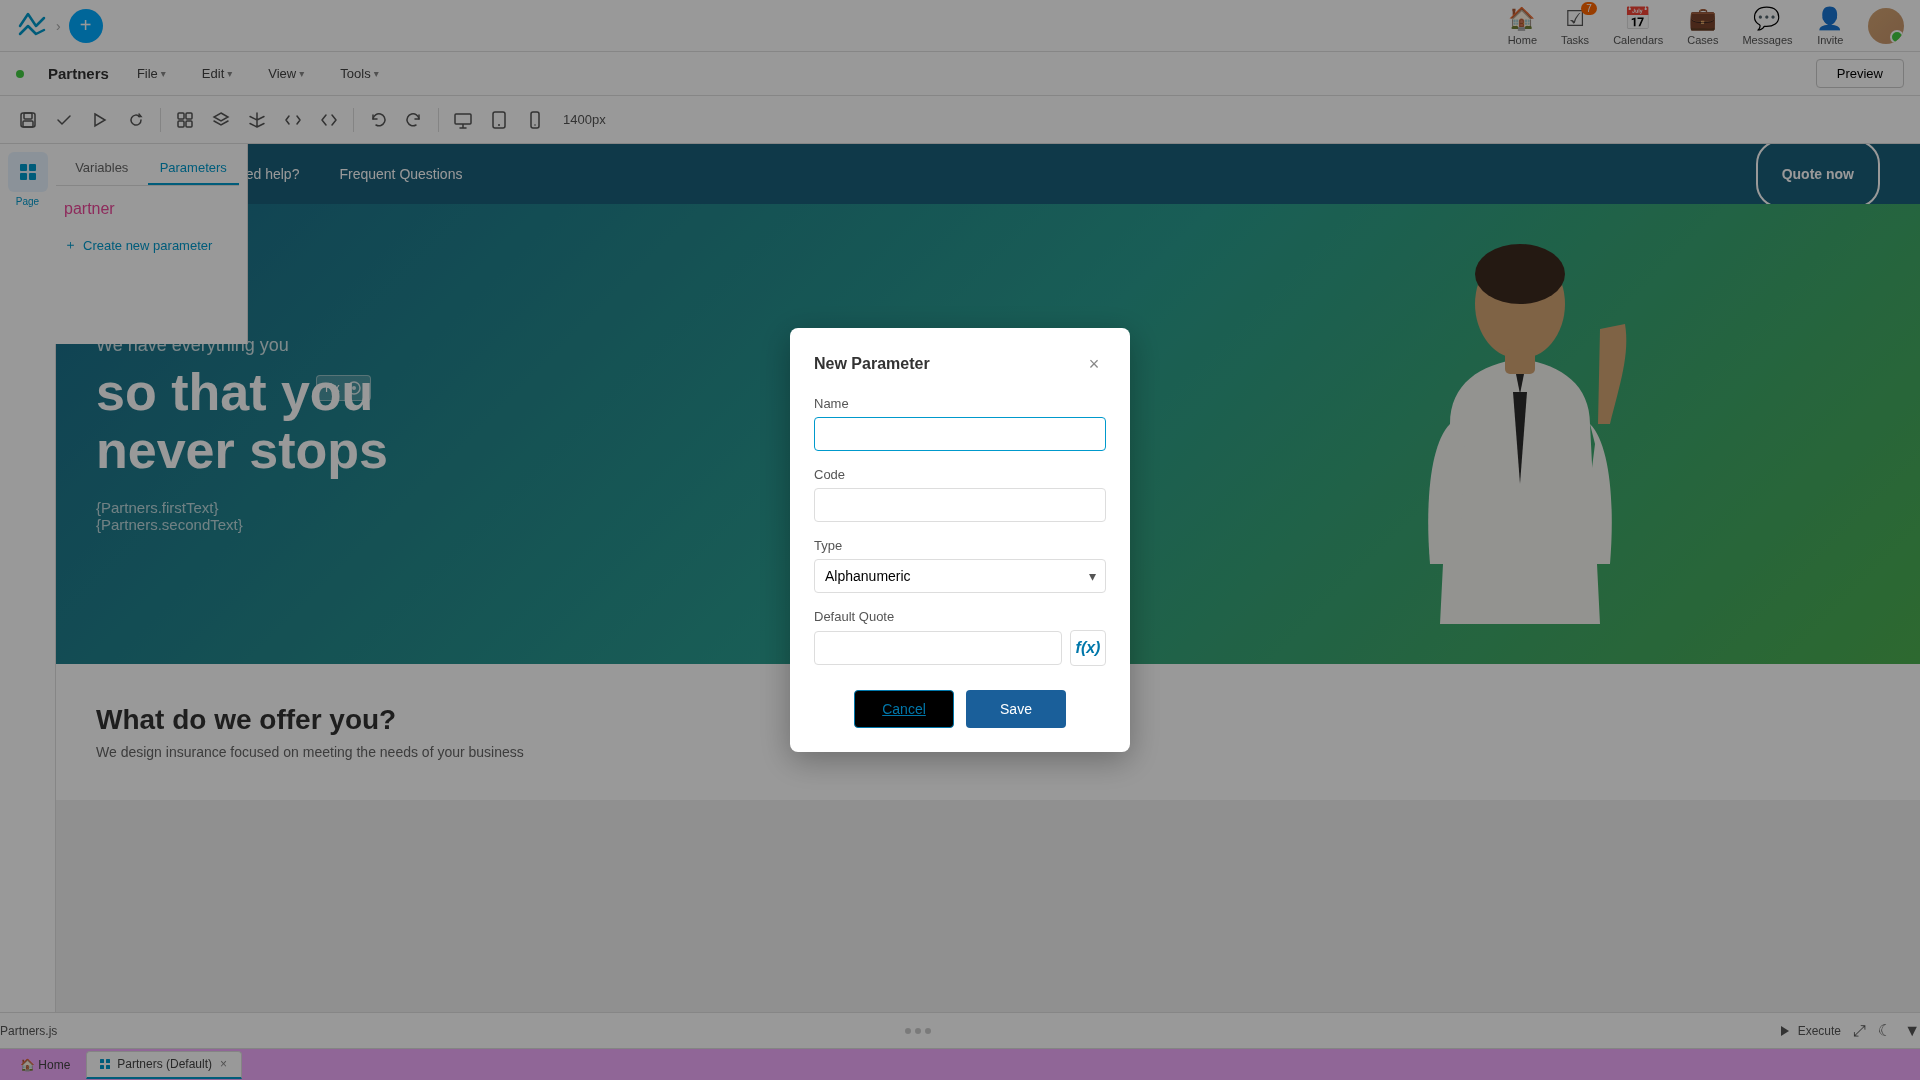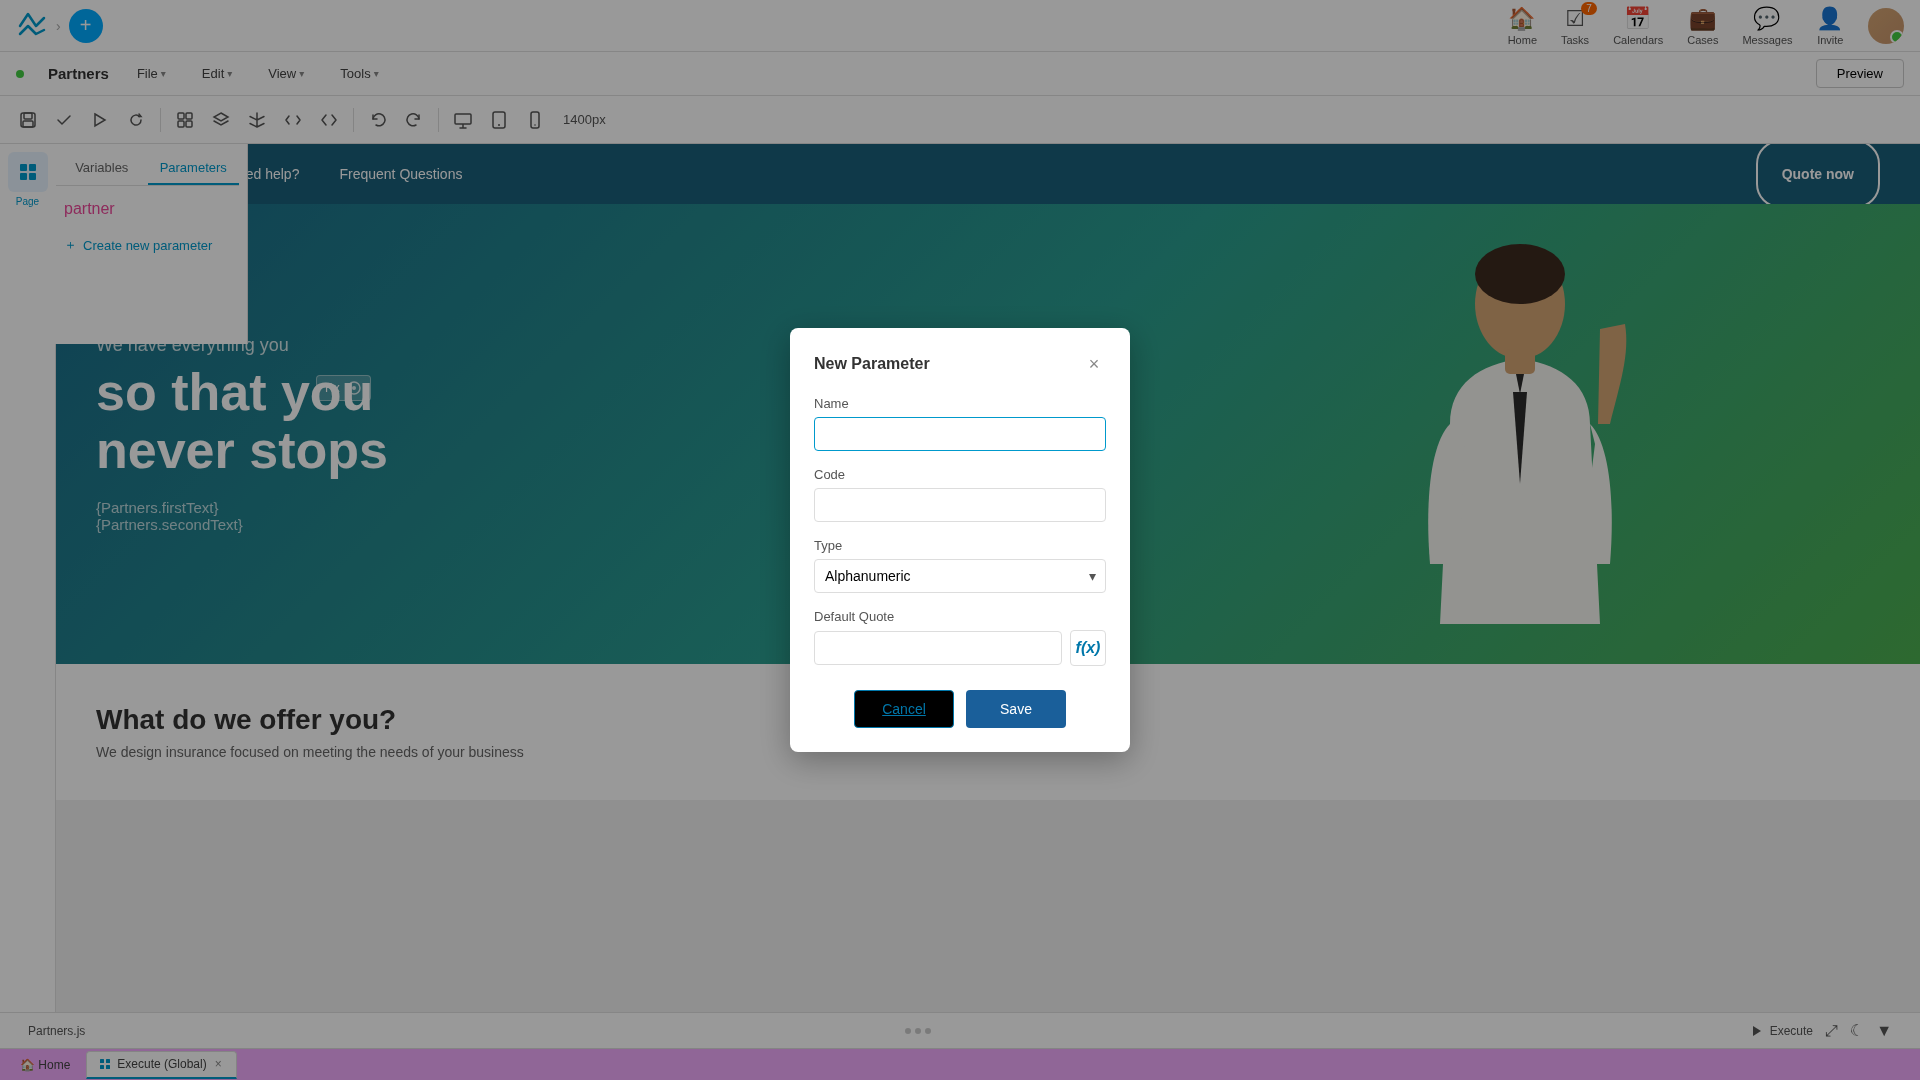--- a/index.html
+++ b/index.html
@@ -123,21 +123,21 @@
       color: #fff; font-size: 12px;
     }
     .offer-section { background: #fff; padding: 40px; }
     .offer-title { font-size: 28px; font-weight: 700; color: #333; margin-bottom: 8px; }
     .offer-subtitle { font-size: 14px; color: #666; }
 
     
     .status-bar {
       position: fixed; bottom: 32px; left: 0; right: 0; height: 36px;
       background: #fff; border-top: 1px solid #e0e0e0;
-      display: flex; align-items: center; padding: 0 28px; font-size: 12px; color: #555; gap: 46px;
+      display: flex; align-items: center; padding: 0 0; font-size: 12px; color: #555; gap: 46px;
     }
     .status-dots { display: flex; gap: 4px; margin: 0 auto; }
     .status-dot { width: 6px; height: 6px; border-radius: 50%; background: #ccc; }
     .status-execute { display: flex; align-items: center; gap: 6px; margin-left: auto; cursor: pointer; }
     .status-actions { display: flex; align-items: center; gap: 12px; }
 
     
     .tab-bar {
       position: fixed; bottom: 0; left: 0; right: 0; height: 32px;
       background: #f0abfc; border-top: 1px solid #ddd;
@@ -515,16 +515,16 @@
     <span>🏠</span>
     <span>Home</span>
   </div>
   <div class="tab-item active">
     <svg width="12" height="12" viewBox="0 0 12 12" fill="none">
       <rect x="1" y="1" width="4" height="4" rx="0.5" fill="#0099cc"></rect>
       <rect x="7" y="1" width="4" height="4" rx="0.5" fill="#0099cc"></rect>
       <rect x="1" y="7" width="4" height="4" rx="0.5" fill="#0099cc"></rect>
       <rect x="7" y="7" width="4" height="4" rx="0.5" fill="#0099cc"></rect>
     </svg>
-    <span>Execute (Global)</span>
+    <span>Partners (Default)</span>
     <span class="tab-close">×</span>
   </div>
 </div>
 
 </body></html>

